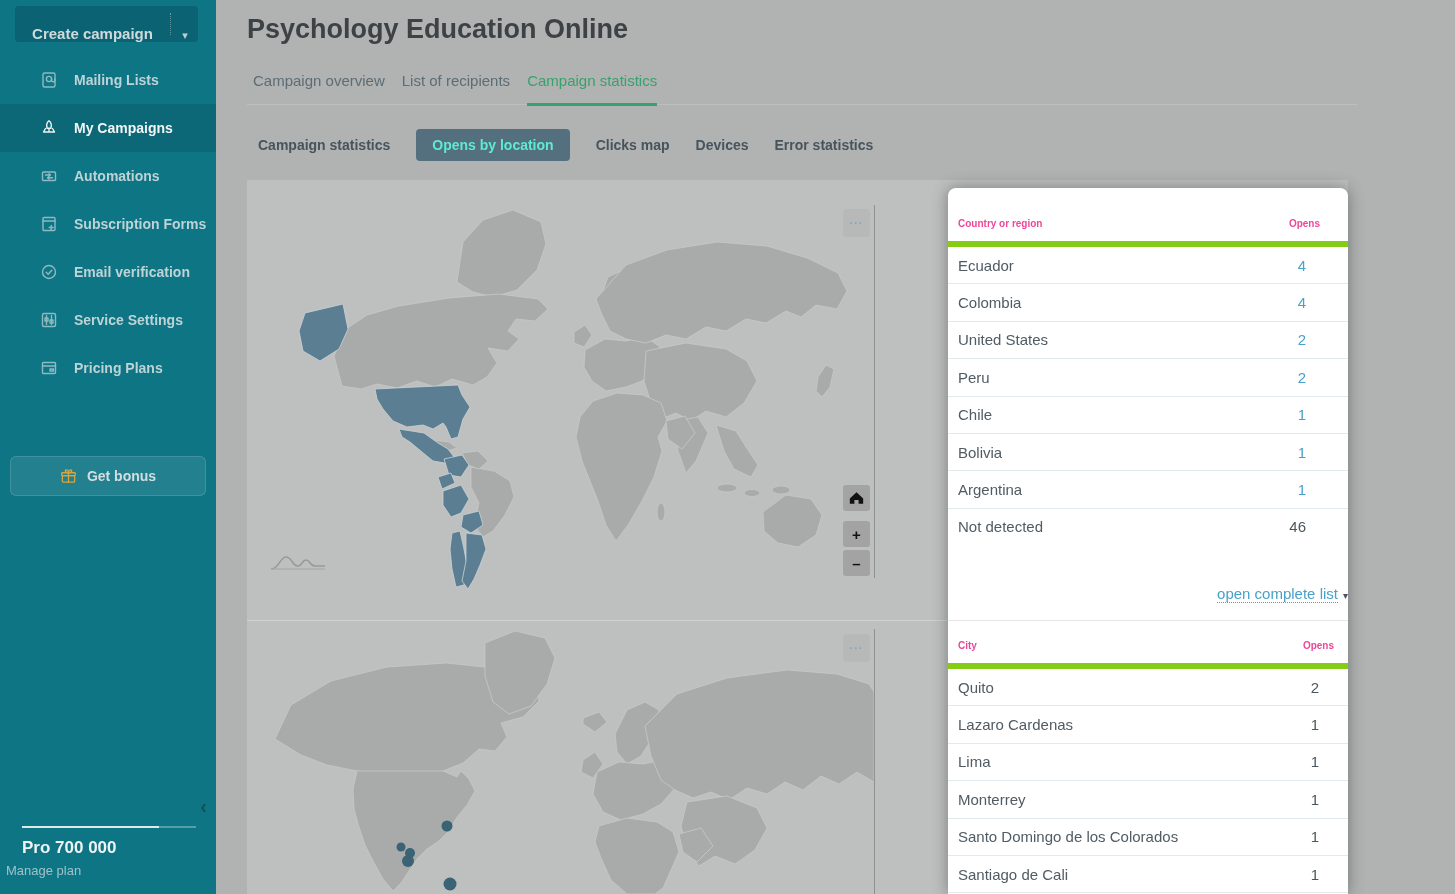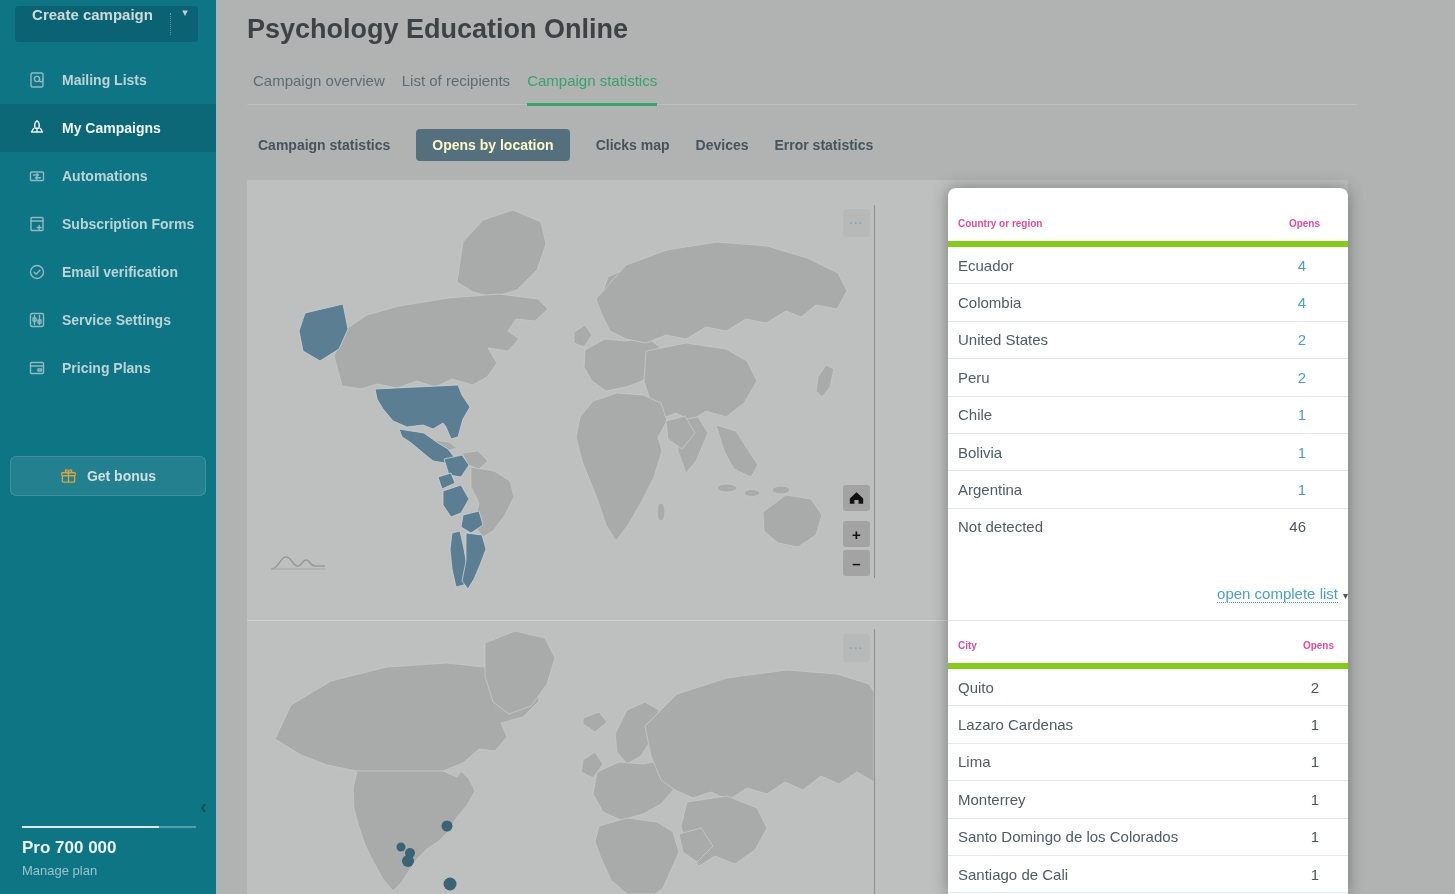--- a/index.html
+++ b/index.html
@@ -2,55 +2,55 @@
 <html><head>
 <meta charset="utf-8">
 <style>
   html,body{margin:0;padding:0;background:#8f8f8f;}
   .stage{position:relative;width:1455px;height:894px;overflow:hidden;
          font-family:"Liberation Sans",sans-serif;background:#b1b2b2;}
 
   
   .sidebar{position:absolute;left:0;top:0;width:216px;height:894px;background:#0e7584;}
   .create-btn{position:absolute;left:15px;top:6px;width:183px;height:36px;background:#0a6272;
-      border-radius:4px;display:flex;align-items:flex-start;cursor:pointer;}
+      border-radius:4px;display:flex;align-items:flex-end;cursor:pointer;}
   .create-btn .lbl{flex:1;text-align:center;color:#cfdadc;font-weight:bold;font-size:15px;}
   .create-btn .split{width:1px;align-self:stretch;border-left:1px dotted rgba(255,255,255,.35);margin:7px 0;}
   .create-btn .caret{width:26px;text-align:center;color:#bfd0d3;font-size:11px;}
   .nav{position:absolute;left:0;top:56px;width:216px;}
-  .nav-item{height:48px;display:flex;align-items:center;padding-left:28px;cursor:pointer;
+  .nav-item{height:48px;display:flex;align-items:center;padding-left:40px;cursor:pointer;
       color:#a7c6cc;font-weight:bold;font-size:14px;}
   .nav-item .ico{width:18px;height:18px;display:inline-flex;}
   .nav-item .ico svg{stroke:#8fbac2;fill:none;stroke-width:1.4;stroke-linecap:round;stroke-linejoin:round;}
   .nav-item span.t{margin-left:16px;color:#bdd3d7;}
   .nav-item.active{background:#0c6877;}
   .nav-item.active span.t{color:#f2f6f6;}
   .nav-item.active .ico svg{stroke:#eef4f5;}
   .bonus-btn{position:absolute;left:10px;top:456px;width:194px;height:38px;border-radius:6px;
       background:rgba(255,255,255,.09);border:1px solid rgba(255,255,255,.13);
       display:flex;align-items:center;justify-content:center;cursor:pointer;}
   .bonus-btn svg{stroke:#d9a43c;fill:none;stroke-width:1.4;stroke-linecap:round;}
   .bonus-btn .t{color:#d3dee0;font-weight:bold;font-size:14px;margin-left:10px;}
   .collapse{position:absolute;right:9px;top:795px;color:#15505d;font-size:20px;font-weight:bold;cursor:pointer;}
   .plan-bar{position:absolute;left:22px;top:826px;width:174px;height:2px;background:rgba(255,255,255,.3);}
   .plan-bar .fill{height:2px;width:79%;background:#dfe9ea;}
   .plan-name{position:absolute;left:22px;top:838px;color:#eef3f4;font-size:17px;font-weight:bold;}
-  .plan-manage{position:absolute;left:22px;top:863px;color:#9fc2c9;font-size:13px;cursor:pointer;text-align:right;}
+  .plan-manage{position:absolute;left:6px;top:863px;color:#9fc2c9;font-size:13px;cursor:pointer;text-align:right;}
 
   
   .content{position:absolute;left:216px;top:0;width:1239px;height:894px;background:#b1b2b2;}
   .page-title{position:absolute;left:31px;top:14px;font-size:27px;font-weight:bold;color:#3d4245;}
   .tabsbar{position:absolute;left:31px;top:60px;width:1104px;display:flex;gap:17px;
       border-bottom:1px solid #bdbebe;padding-left:6px;}
   .tab{position:relative;padding:12px 0 15px;font-size:15px;color:#5d6d75;cursor:pointer;}
   .tab.active{color:#36a26d;}
   .tab.active::after{content:"";position:absolute;left:0;right:0;bottom:-2px;height:3px;background:#36a26d;}
   .subtabs{position:absolute;left:42px;top:129px;display:flex;align-items:center;gap:26px;}
   .subtab{font-size:14px;font-weight:bold;color:#47545c;cursor:pointer;}
-  .subtab.pill{background:#54707f;color:#fef9c3;padding:8px 16px;border-radius:4px;}
+  .subtab.pill{background:#54707f;color:#5eead4;padding:8px 16px;border-radius:4px;}
 
   
   .map-card{position:absolute;left:31px;width:1101px;background:#bebfbf;overflow:hidden;}
   .map-card.one{top:180px;height:440px;border-bottom:1px solid #ccd3d1;}
   .map-card.two{top:621px;height:273px;}
   .map-card svg.world{position:absolute;left:0;top:0;}
   .vline{position:absolute;left:627px;width:1px;background:#8f9090;}
   .map-btn{position:absolute;left:596px;width:27px;border-radius:4px;cursor:pointer;
       display:flex;align-items:center;justify-content:center;}
   .menu-btn{height:28px;background:#b7b8b8;color:#7fa8c0;font-size:11px;letter-spacing:1px;font-weight:bold;}

